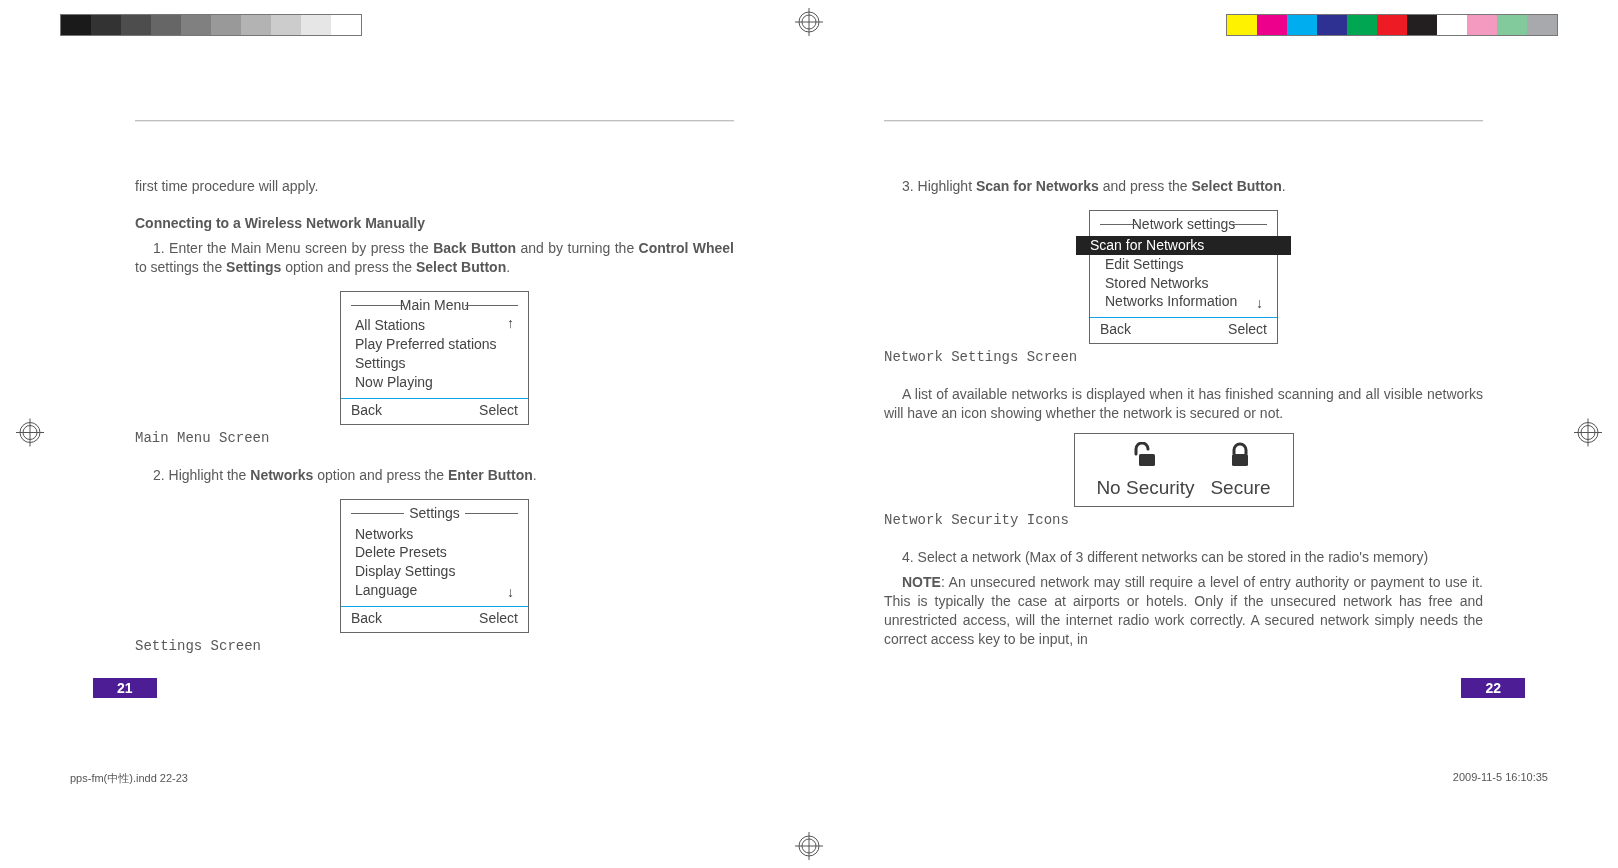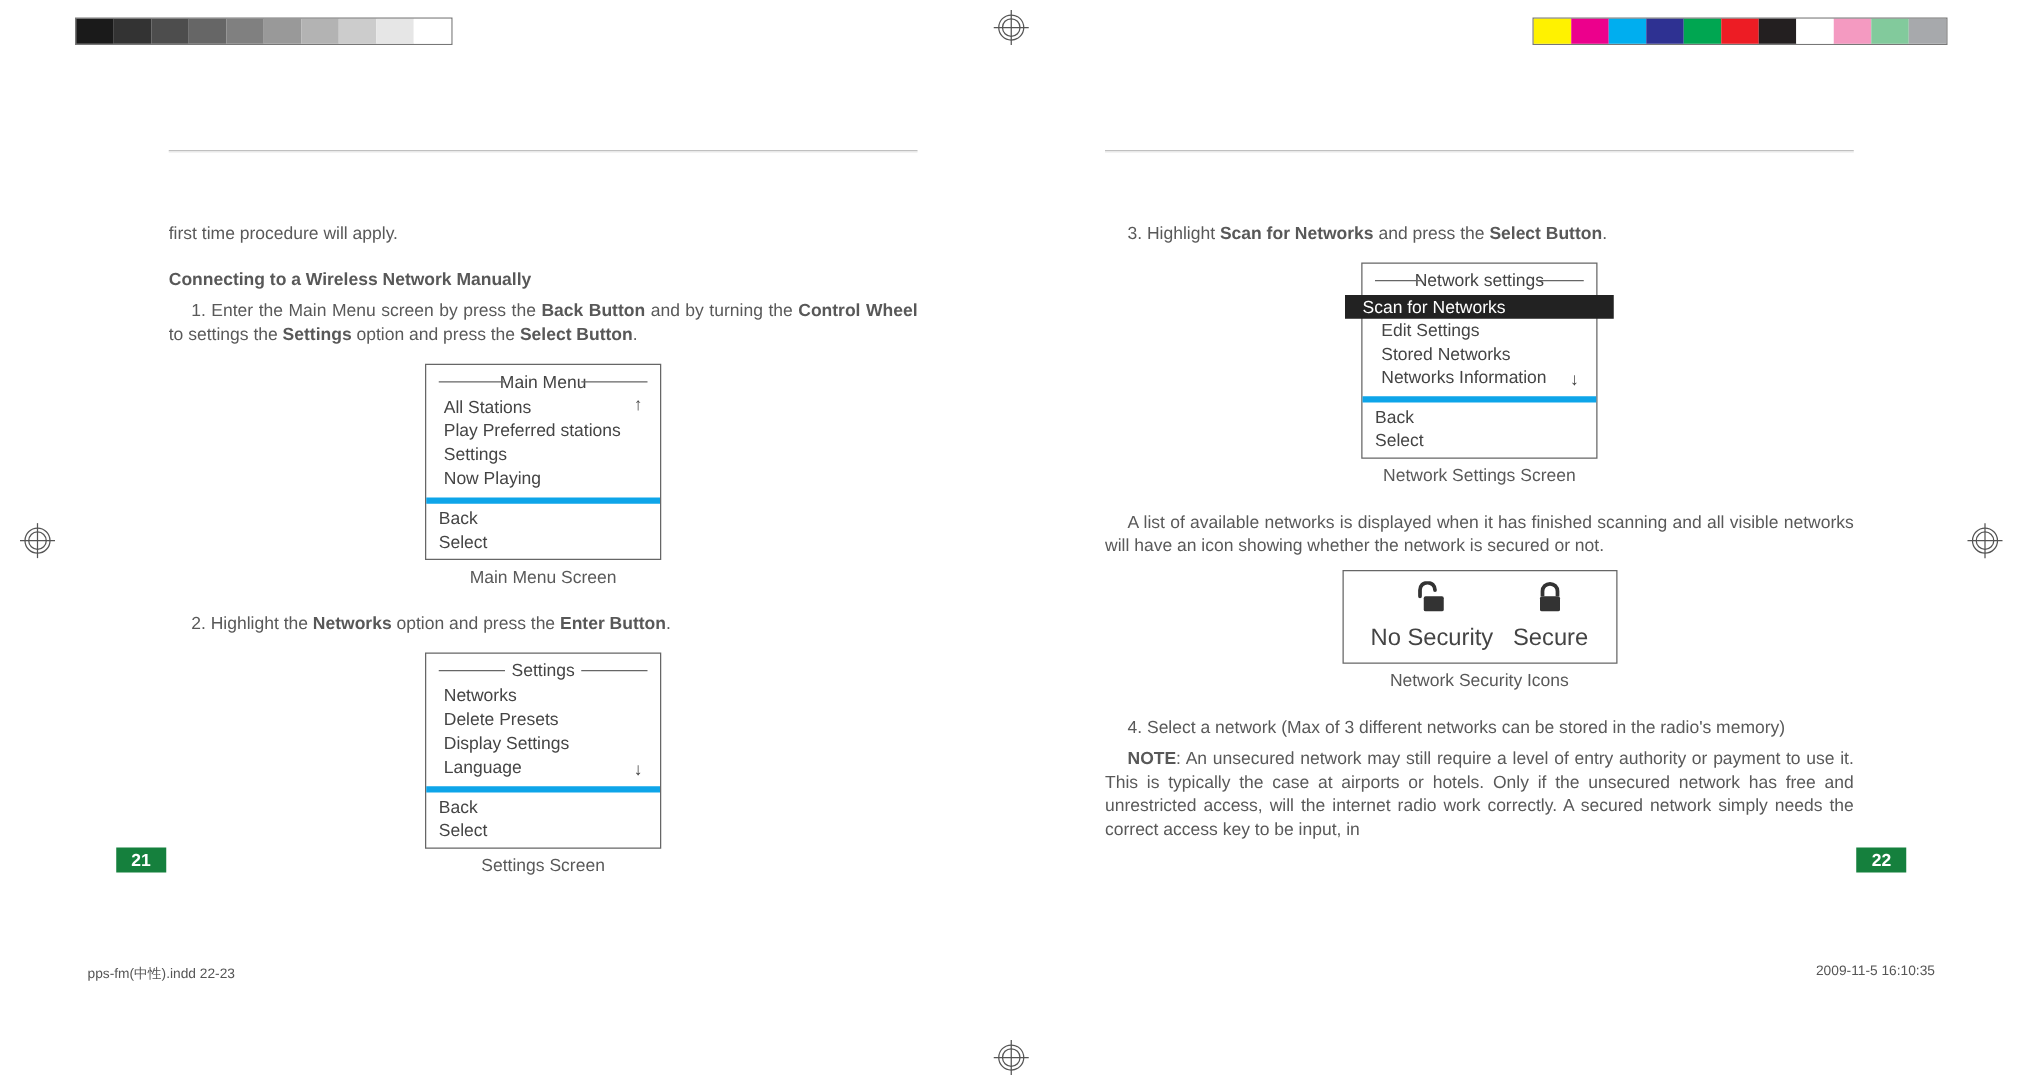--- a/index.html
+++ b/index.html
@@ -38,26 +38,26 @@
   .screen-title::before, .screen-title::after {
     content:''; position:absolute; top:50%; width:32%; border-top:1px solid #666;
   }
   .screen-title::before{ left:0; }
   .screen-title::after{ right:0; }
   .screen-title-long::before, .screen-title-long::after { width:22%; }
   .screen-items { padding: 2px 14px 6px 14px; position:relative; }
   .screen-items .arrow-up { position:absolute; right:14px; top:0; }
   .screen-items .arrow-down { position:absolute; right:14px; bottom:4px; }
   .screen-sel { background:#222; color:#fff; margin:0 -14px; padding:0 14px; }
-  .screen-footer { border-top:5px solid #0ea5e9; display:flex; justify-content:space-between; padding:2px 10px 4px 10px;flex-direction:column; }
-  .screen-caption { text-align:center; margin-bottom:18px; color:#595959; }
+  .screen-footer { border-top:1px solid #0ea5e9; display:flex; justify-content:space-between; padding:2px 10px 4px 10px; }
+  .screen-caption { text-align:left; margin-bottom:18px; color:#595959;font-family:Liberation Mono, monospace; }
   .icon-box { border:1px solid #666; width:220px; margin:10px auto 4px auto; padding:8px 14px 6px 14px; display:flex; justify-content:space-around; align-items:flex-end; color:#444;}
   .icon-col { display:flex; flex-direction:column; align-items:center; gap:0; font-size:19px;}
   
-  .page-num { position:absolute; bottom:170px; background:#15803d; color:#fff; font-weight:bold; font-size:14px; padding:2px 12px; }
+  .page-num { position:absolute; bottom:170px; background:#4c1d95; color:#fff; font-weight:bold; font-size:14px; padding:2px 24px; }
   .pn-left { left:93px; }
   .pn-right { right:93px; }
   
   .footer-meta { position:absolute; bottom:82px; left:70px; right:70px; display:flex; justify-content:space-between; font-size:11px; color:#555; }
 </style>
 </head>
 <body>
 
 <div class="top-bars">
   <div class="bar-left">

